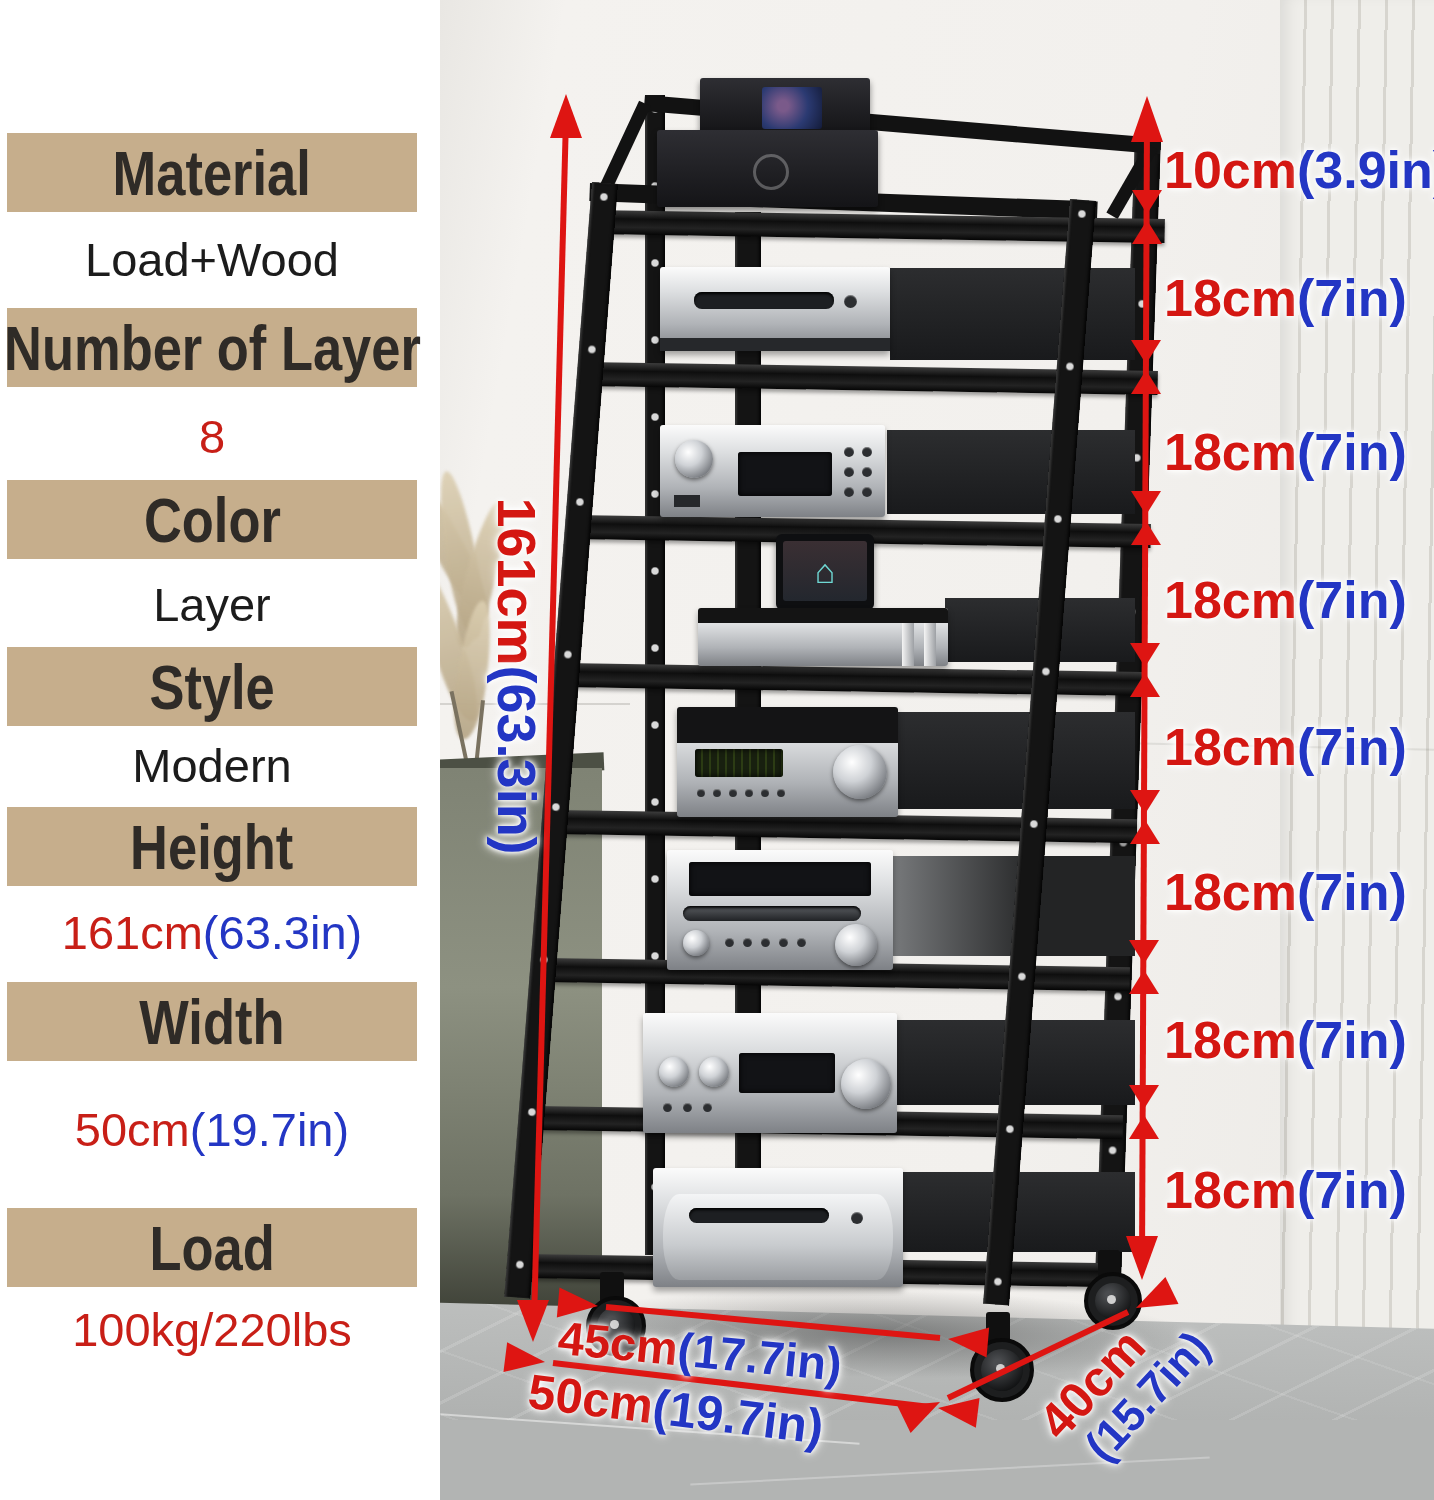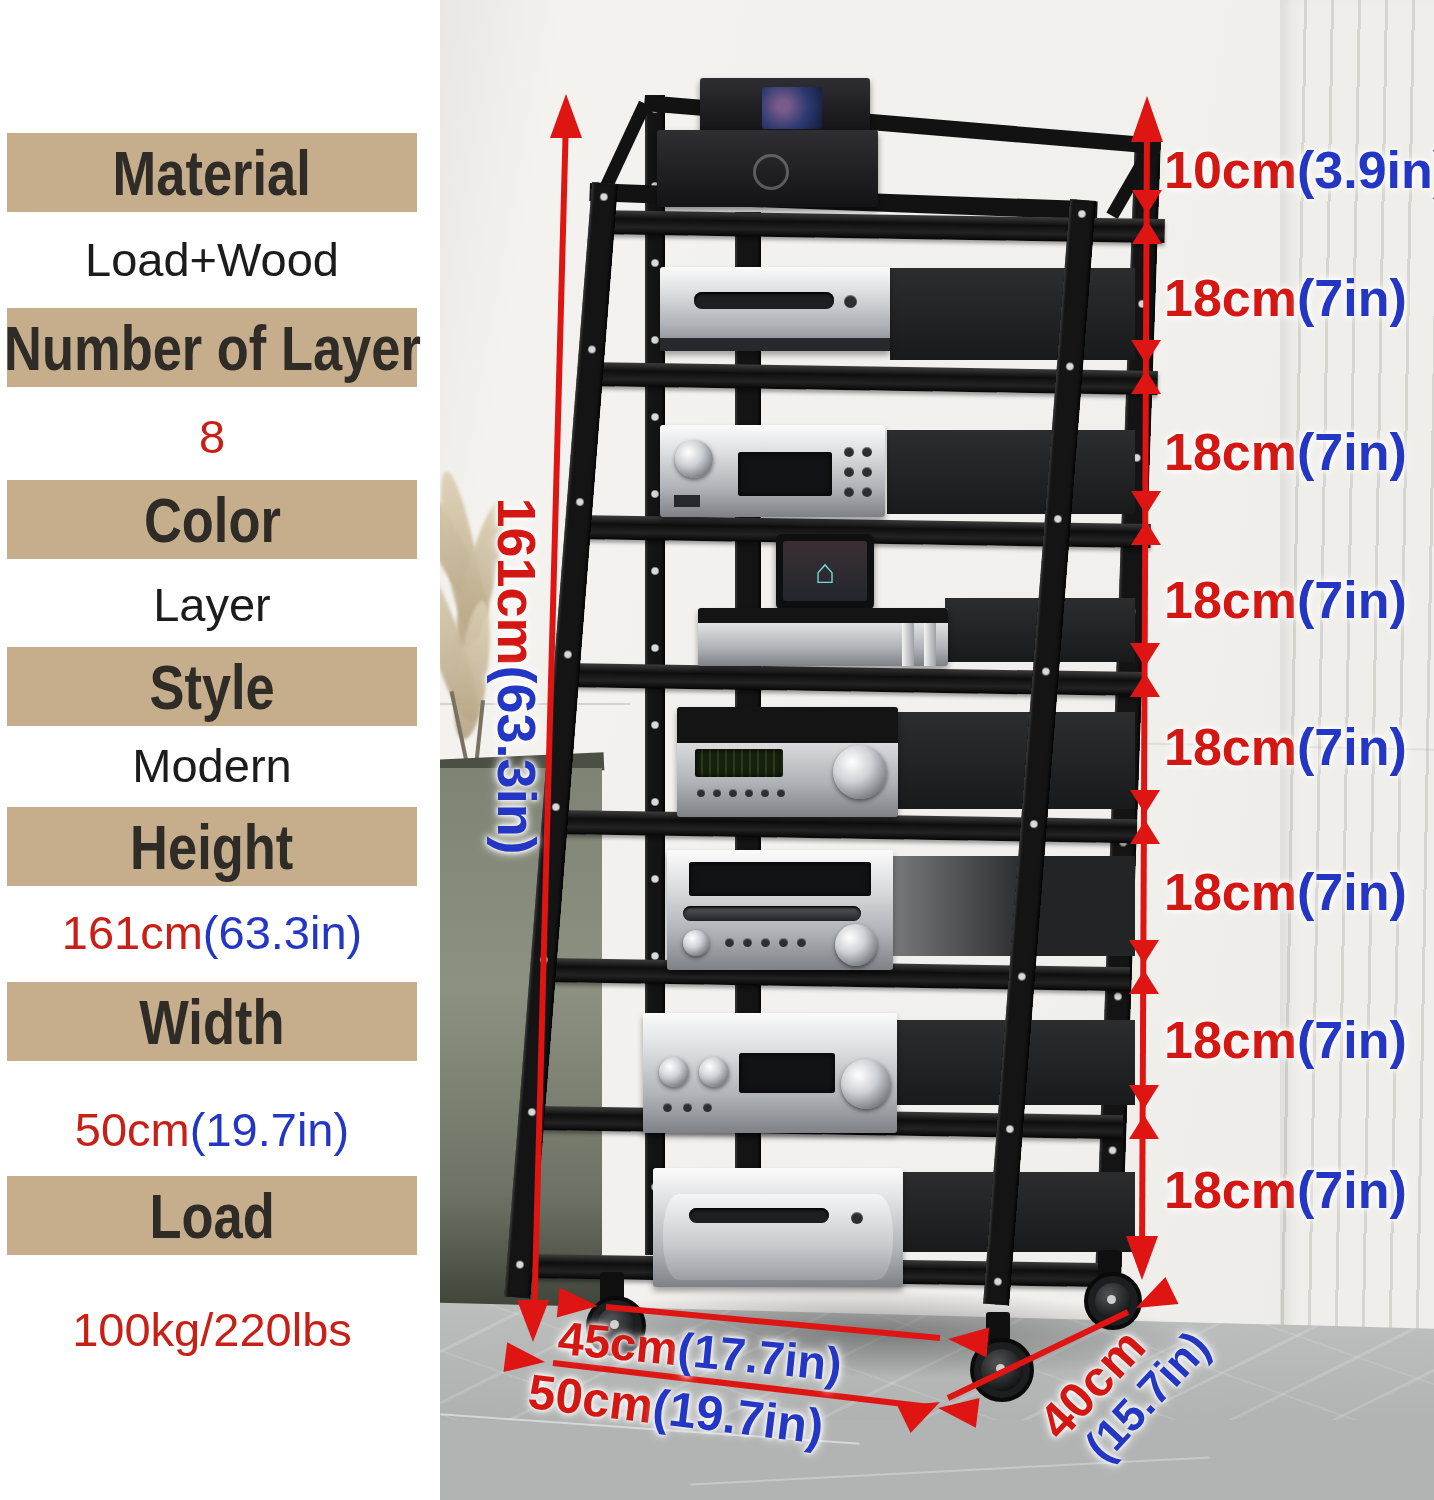--- a/index.html
+++ b/index.html
@@ -116,21 +116,21 @@
       </div>
     <div class="spec-value" style="top:905px">
       <span class="vr">161cm</span><span class="vb">(63.3in)</span></div>
 
     <div class="spec-bar" style="top:982px">
       <span class="spec-bar-text">Width</span>
       </div>
     <div class="spec-value" style="top:1102px">
       <span class="vr">50cm</span><span class="vb">(19.7in)</span></div>
 
-    <div class="spec-bar" style="top:1176px">
+    <div class="spec-bar" style="top:1208px">
       <span class="spec-bar-text">Load</span>
       </div>
     <div class="spec-value" style="top:1302px">
       <span class="vr">100kg/220lbs</span></div>
   </aside>
 
   <div class="photo">
     <div class="slat-wall"></div>
     <div class="wall-seam-left"></div>
     <div class="wall-seam-right"></div>

